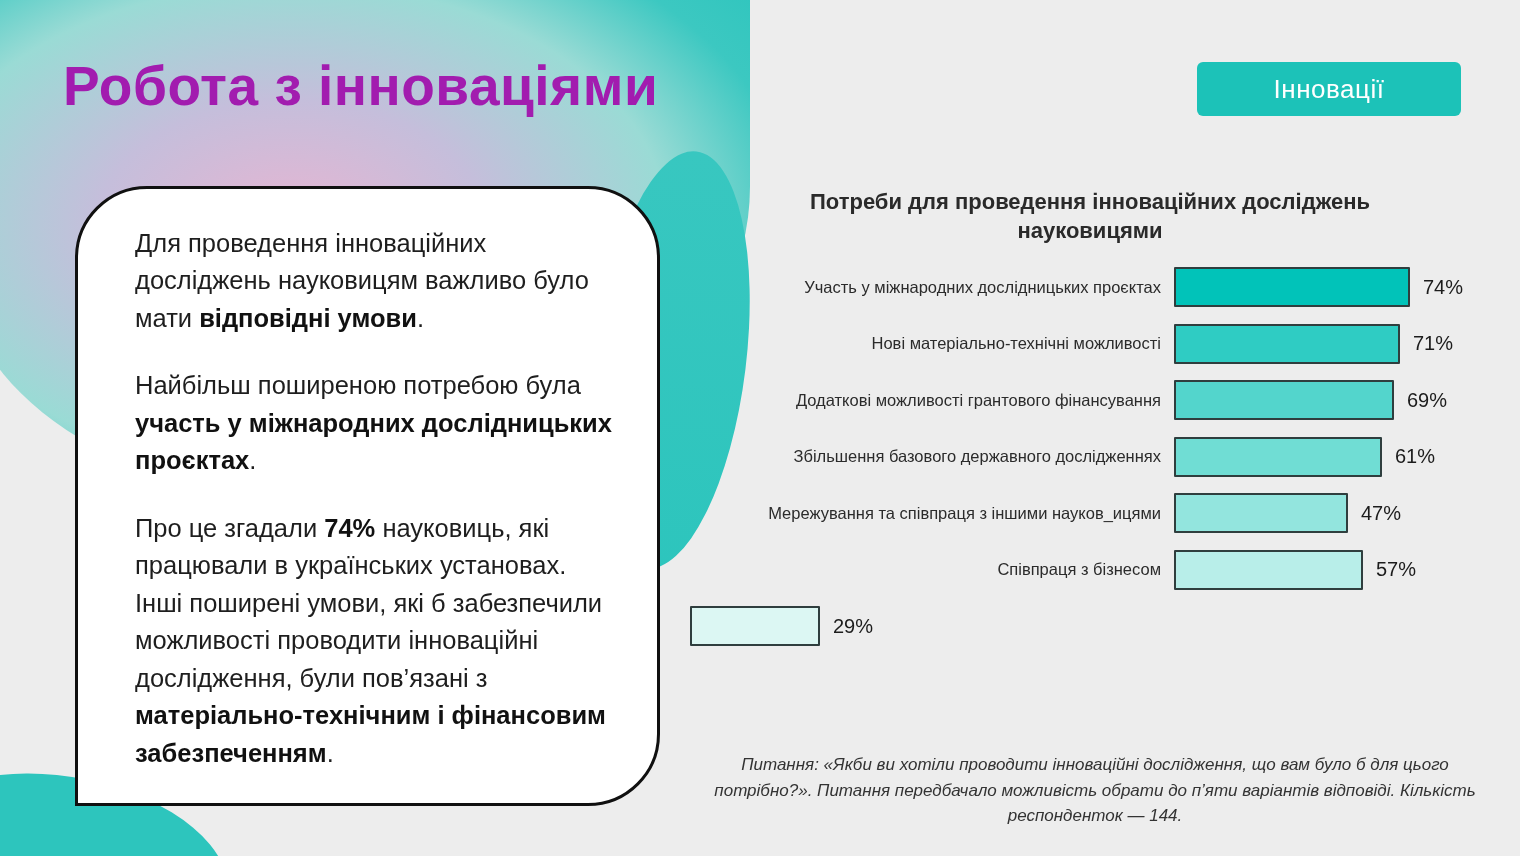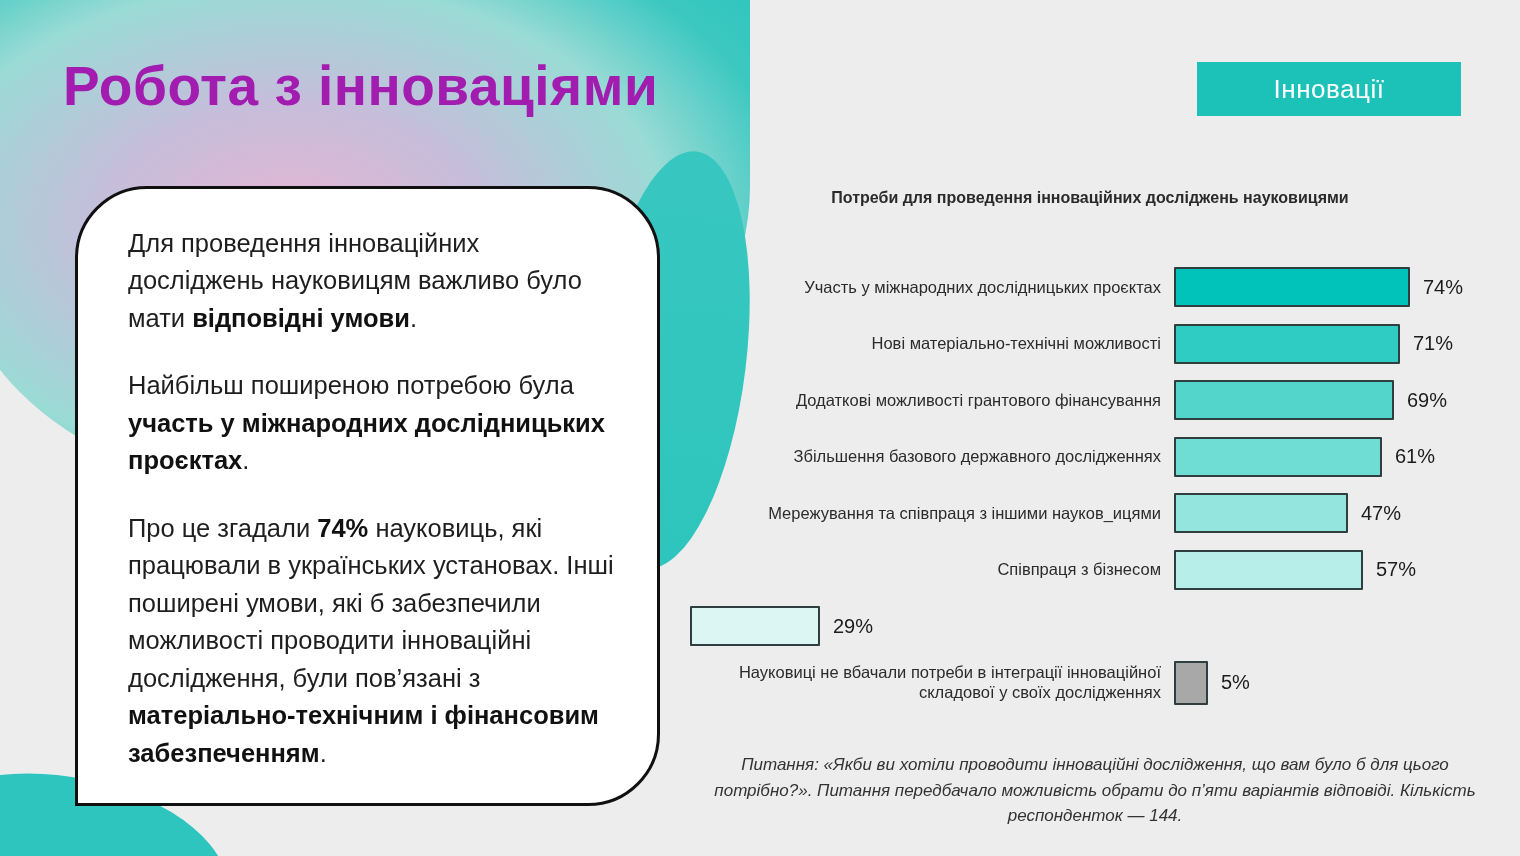--- a/index.html
+++ b/index.html
@@ -31,39 +31,39 @@
     z-index:1;
   }
   
   .title{
     position:absolute;left:63px;top:54px;z-index:4;
     font-size:55px;font-weight:800;letter-spacing:.5px;color:#a21caf;
     white-space:nowrap;
   }
   .badge{
     position:absolute;left:1197px;top:62px;width:264px;height:54px;z-index:4;
-    background:#1cc2b8;border-radius:0;
+    background:#1cc2b8;border-radius:6px;
     display:flex;align-items:center;justify-content:center;
     color:#ffffff;font-size:26px;font-weight:500;letter-spacing:.5px;
   }
   
   .bubble{
     position:absolute;left:75px;top:186px;width:585px;height:620px;z-index:3;
     background:#ffffff;border:3px solid #101010;
     border-radius:72px 72px 72px 0;
     box-sizing:border-box;
     padding:36px 42px 26px 42px;
   }
-  .bubble p{margin:0 0 30px 8px;font-size:25.5px;line-height:1.47;color:#1e1e1e;}
+  .bubble p{margin:0 0 30px 15px;font-size:25.5px;line-height:1.47;color:#1e1e1e;}
   .bubble p:last-child{margin-bottom:0;}
   .bubble strong{font-weight:700;color:#111;}
   
   .chart-title{
     position:absolute;left:740px;top:188px;width:700px;z-index:2;
-    text-align:center;font-size:16px;font-weight:700;line-height:1.3;color:#2a2a2a;
+    text-align:center;font-size:22px;font-weight:700;line-height:1.3;color:#2a2a2a;
   }
   .chart-rows{
     position:absolute;left:690px;top:259px;width:810px;z-index:2;
   }
   .chart-row{
     height:56.5px;display:flex;align-items:center;
   }
   .row-label{
     width:484px;box-sizing:border-box;padding-right:13px;flex:none;
     text-align:right;font-size:16.5px;line-height:1.18;color:#2b2b2b;
@@ -130,20 +130,15 @@
     </div>
     <div class="chart-row">
       <div class="row-label">Співпраця з бізнесом</div>
       <div class="bar" style="width: 189px; height: 40px; background: rgb(184, 238, 233); border-color: rgb(47, 62, 62);"></div>
       <div class="bar-value">57%</div>
     </div>
     <div class="chart-row">
       <div class="bar" style="width: 130px; height: 40px; background: rgb(220, 247, 243); border-color: rgb(47, 62, 62);"></div>
       <div class="bar-value">29%</div>
     </div>
-    <div class="chart-row">
-      <div class="row-label">Науковиці не вбачали потреби в інтеграції інноваційної складової у своїх дослідженнях</div>
-      <div class="bar" style="width: 34px; height: 44px; background: rgb(168, 168, 168); border-color: rgb(47, 62, 62);"></div>
-      <div class="bar-value">5%</div>
-    </div>
   </div>
 
 <div class="footnote">Питання: «Якби ви хотіли проводити інноваційні дослідження, що вам було б для цього потрібно?». Питання передбачало можливість обрати до п’яти варіантів відповіді. Кількість респонденток — 144.</div>
 
 </body></html>

